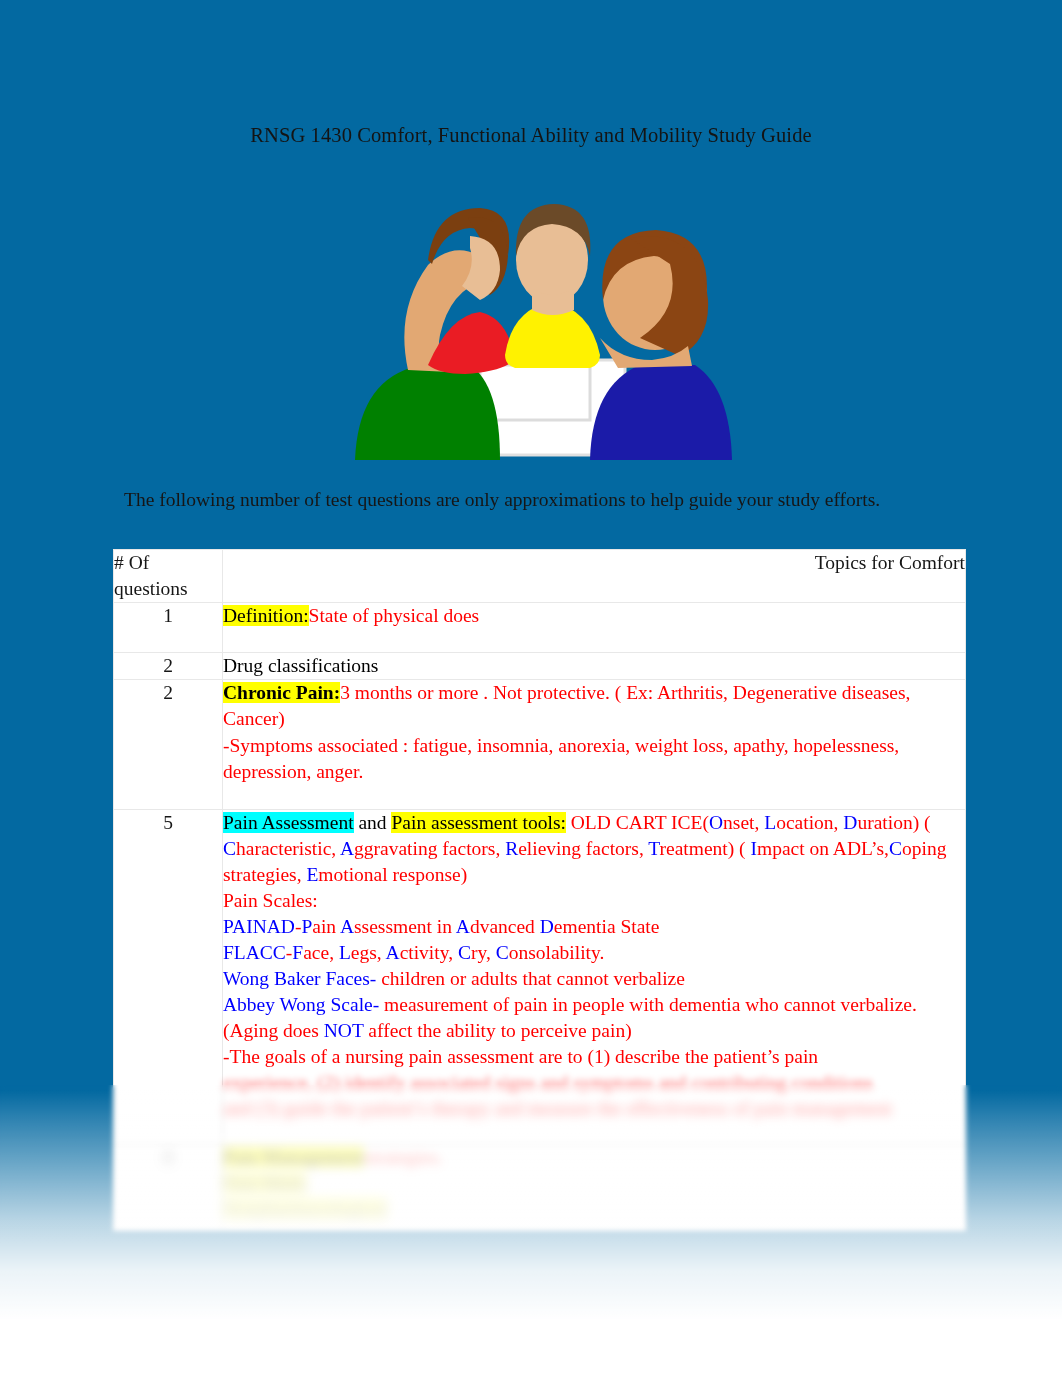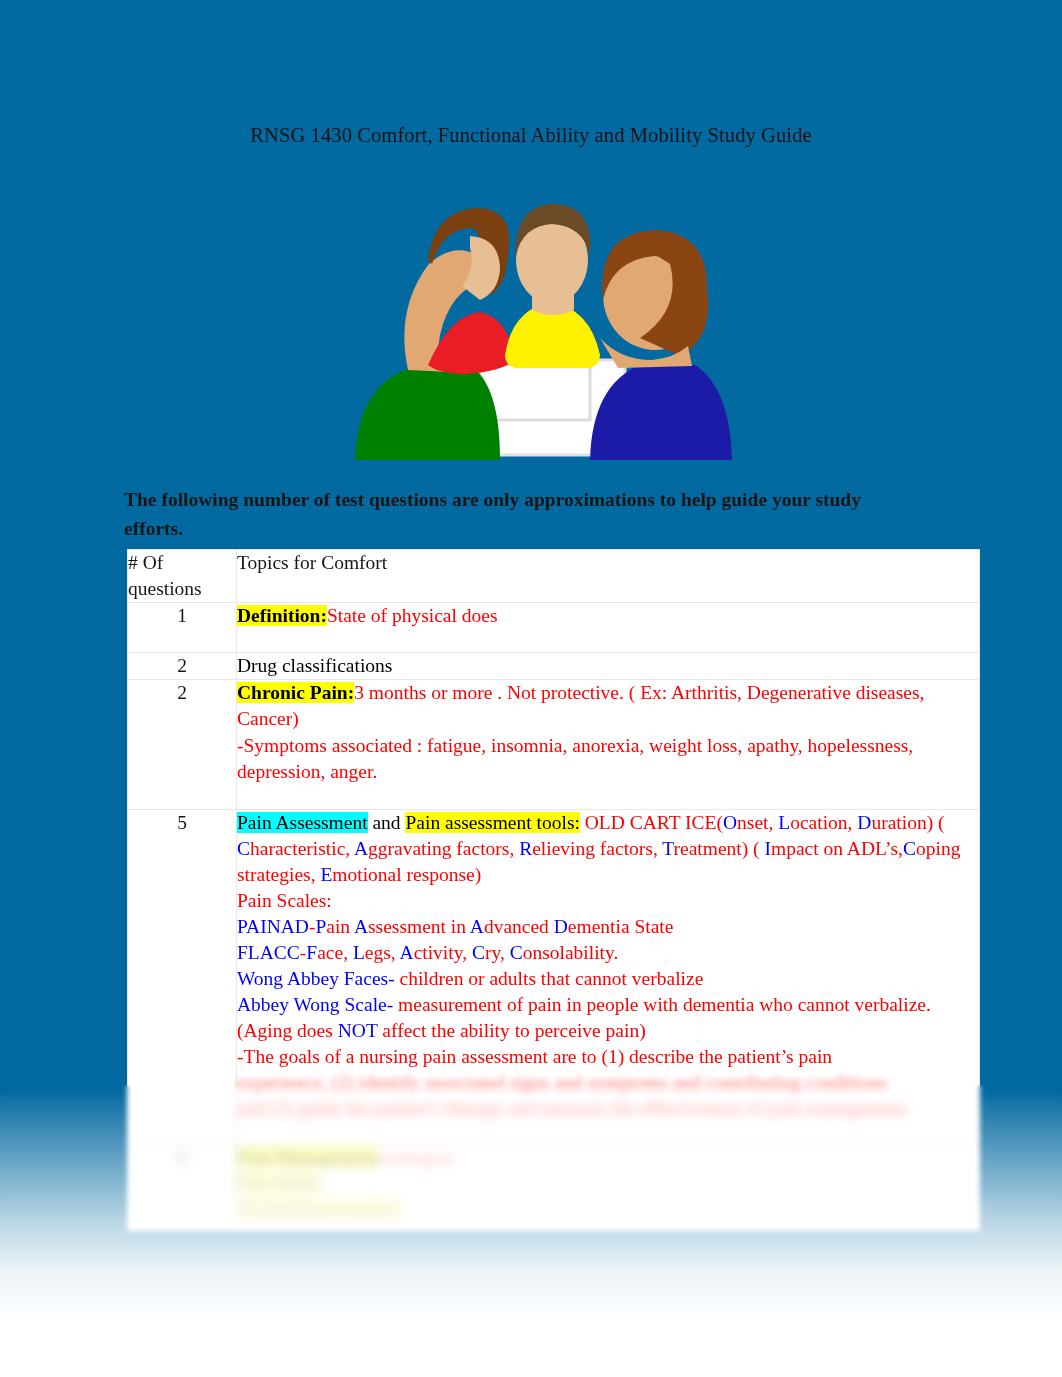--- a/index.html
+++ b/index.html
@@ -47,27 +47,26 @@
 
   
   .intro {
     position: absolute;
     left: 124px;
     top: 485px;
     width: 790px;
     font-size: 19.5px;
     line-height: 29px;
     color: #161616;
-    font-weight: bold;
   }
 
   
   .tbl-wrap {
     position: absolute;
-    left: 127px;
+    left: 113px;
     top: 549px;
     width: 853px;
   }
   table.guide {
     border-collapse: collapse;
     width: 853px;
     table-layout: fixed;
   }
   table.guide td {
     border: 1px solid #e8e8e8;
@@ -93,21 +92,21 @@
   }
   td.hdr-left {
     width: 108px;
     font-size: 19.5px;
     line-height: 26px;
     padding-left: 14px;
     color: #161616;
     text-align: left;
   }
   td.hdr-right {
-    text-align: left;
+    text-align: right;
     font-size: 19.5px;
     line-height: 26px;
     padding-top: 2px;
     color: #161616;
   }
 
   .r { color: #FF0000; }
   .b { color: #0000FF; }
   .k { color: #000000; }
   .hl-y { background-color: #FFFF00; }
@@ -206,21 +205,21 @@
           <td class="hdr-right">
             <span>Topics for Comfort</span>
           </td>
         </tr>
 
         <tr class="row-h-1">
           <td class="num">
             <span>1</span>
           </td>
           <td class="topic">
-            <span class="hl-y k" style="font-weight:bold;">Definition:</span><span class="r">State of physical does</span>
+            <span class="hl-y k" style="font-weight:normal;">Definition:</span><span class="r">State of physical does</span>
           </td>
         </tr>
 
         <tr class="row-h-3">
           <td class="num">
             <span>2</span>
           </td>
           <td class="topic">
             <span class="k">Drug classifications</span>
           </td>
@@ -254,21 +253,21 @@
 
             <div>
               <span class="b">PAINAD</span><span class="r">-</span><span class="b">P</span><span class="r">ain </span><span class="b">A</span><span class="r">ssessment in  </span><span class="b">A</span><span class="r">dvanced  </span><span class="b">D</span><span class="r">ementia State</span>
             </div>
 
             <div>
               <span class="b">FLACC</span><span class="r">-</span><span class="b">F</span><span class="r">ace,  </span><span class="b">L</span><span class="r">egs,  </span><span class="b">A</span><span class="r">ctivity, </span><span class="b">C</span><span class="r">ry, </span><span class="b">C</span><span class="r">onsolability.</span>
             </div>
 
             <div>
-              <span class="b">Wong Abbey Faces-</span><span class="r"> children or adults that cannot verbalize</span>
+              <span class="b">Wong Baker Faces-</span><span class="r"> children or adults that cannot verbalize</span>
             </div>
 
             <div>
               <span class="b">Abbey Wong Scale-</span><span class="r"> measurement of pain in people with   dementia  who cannot verbalize.</span>
             </div>
 
             <div>
               <span class="r">(Aging does </span><span class="b">NOT</span><span class="r"> affect the ability to perceive pain)</span>
             </div>
 

